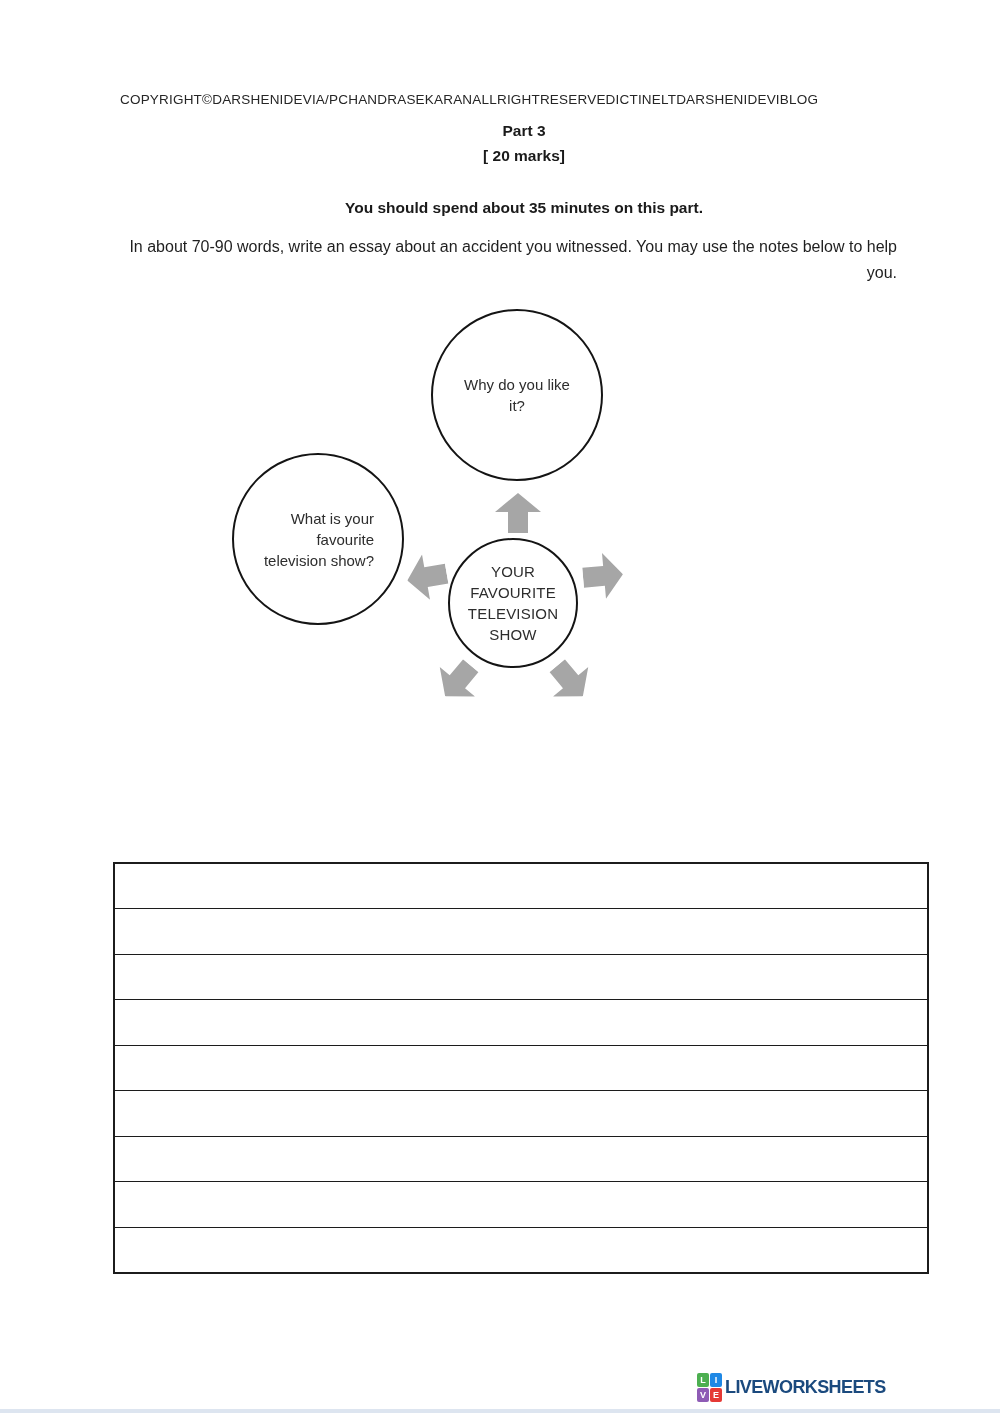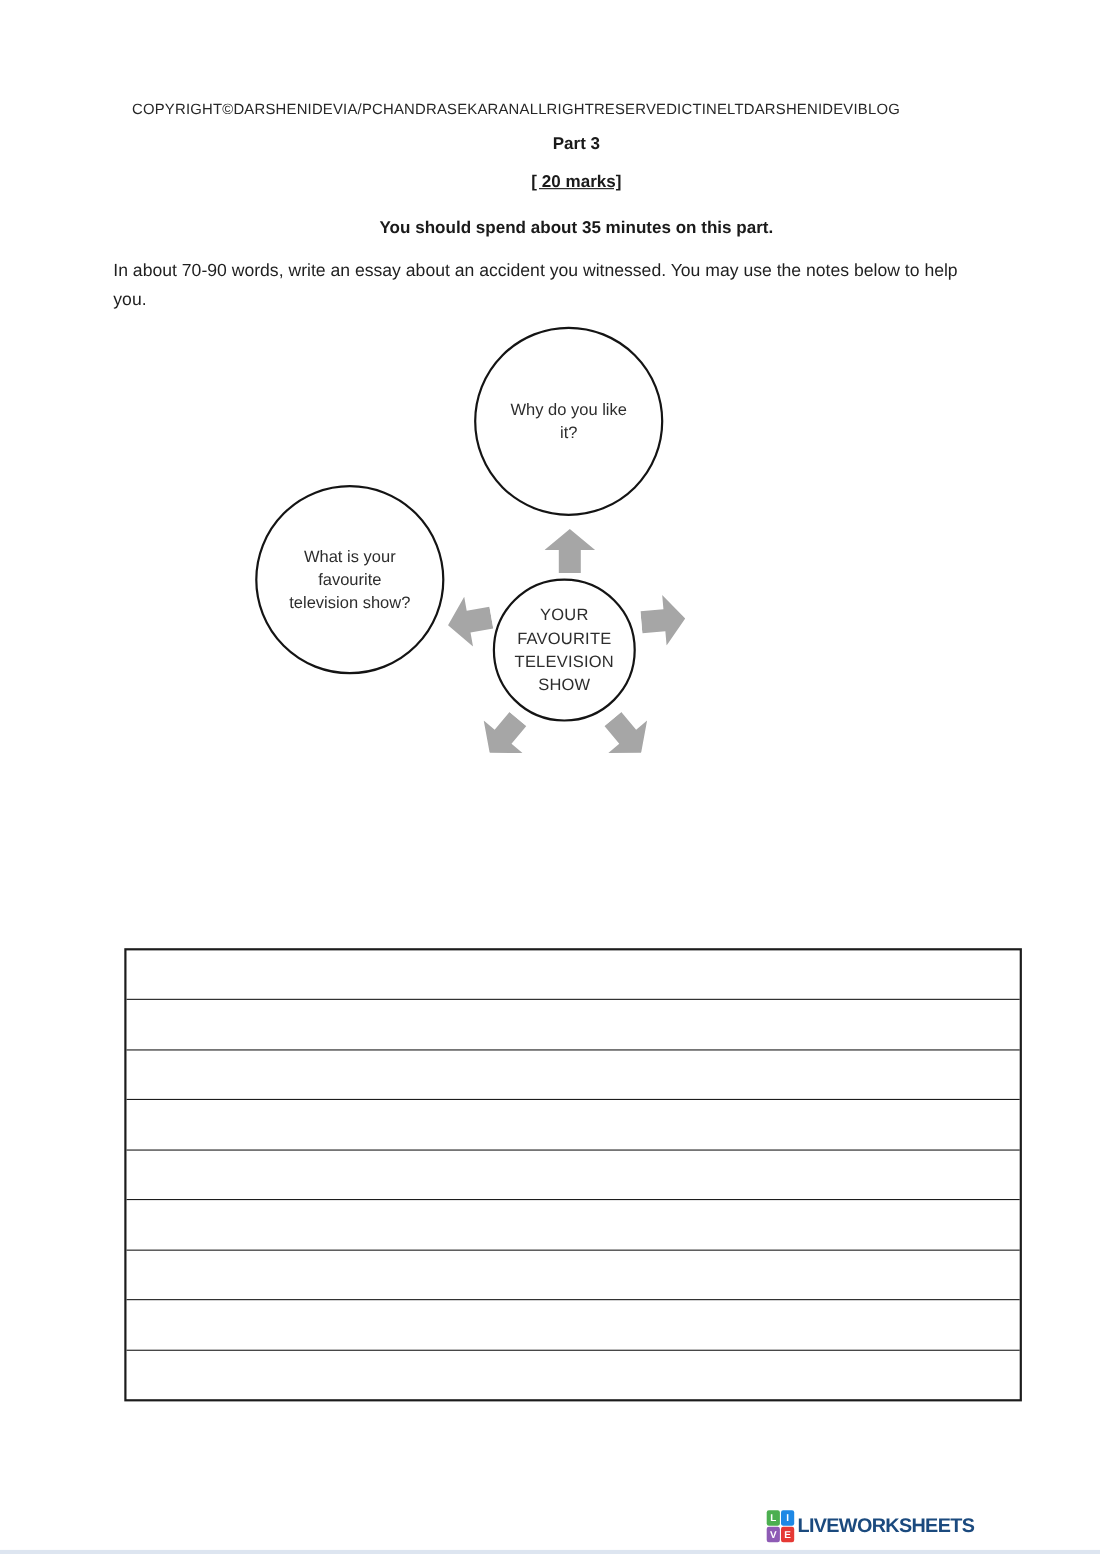--- a/index.html
+++ b/index.html
@@ -22,41 +22,41 @@
     position: absolute; left: 120px; top: 56px;
     font-size: 13.5px; letter-spacing: 0.2px; color: #262626;
     white-space: nowrap;
     margin-top: 36px;
   }
   .h-center {
     position: absolute; left: 0; width: 1000px; text-align: center;
     font-weight: bold; font-size: 15.5px; color: #1a1a1a; padding-left: 48px;
   }
   .h-part  { top: 122px; }
-  .h-marks { top: 157px; text-decoration: underline; }
+  .h-marks { top: 147px; }
   .h-time  { top: 199px; }
   .instruction {
     position: absolute; left: 103px; top: 234px; width: 794px;
-    text-align: left; font-size: 16px; line-height: 26px; color: #1f1f1f;
+    text-align: right; font-size: 16px; line-height: 26px; color: #1f1f1f;
   }
 
-  .diagram { position: absolute; left: 0; top: 4px; width: 1000px; height: 860px; }
+  .diagram { position: absolute; left: 0; top: 16px; width: 1000px; height: 860px; }
   .circle {
     position: absolute; border: 2px solid #141414; border-radius: 50%;
     background: #fff; display: flex; align-items: center; justify-content: center;
     text-align: center; font-size: 15px; line-height: 1.4; color: #2d2d2d;
   }
   .c-top    { left: 431px; top: 293px; width: 172px; height: 172px; }
   .c-left   { left: 232px; top: 437px; width: 172px; height: 172px; }
   .c-right  { left: 628px; top: 434px; width: 174px; height: 174px; }
   .c-bl     { left: 308px; top: 673px; width: 174px; height: 174px; }
   .c-br     { left: 553px; top: 672px; width: 172px; height: 172px; }
   .c-center { left: 448px; top: 522px; width: 130px; height: 130px; }
   .ct-top span    { display: inline-block; width: 112px; }
-  .ct-left span   { display: inline-block; width: 112px; }
+  .ct-left span   { display: inline-block; width: 112px; text-align: right; }
   .ct-right span  { display: inline-block; width: 128px; }
   .ct-bl span     { display: inline-block; width: 118px; }
   .ct-br span     { display: inline-block; width: 138px; }
   .ct-center span { display: inline-block; width: 106px; letter-spacing: 0.2px; }
 
   .arrow { position: absolute; width: 46px; height: 40px; }
   .arrow polygon { fill: var(--arrow-color); }
   .a-up    { left: 495px; top: 477px; }
   .a-left  { left: 404px; top: 541px; transform: rotate(-100deg); }
   .a-right { left: 580px; top: 540px; transform: rotate(85deg); }

